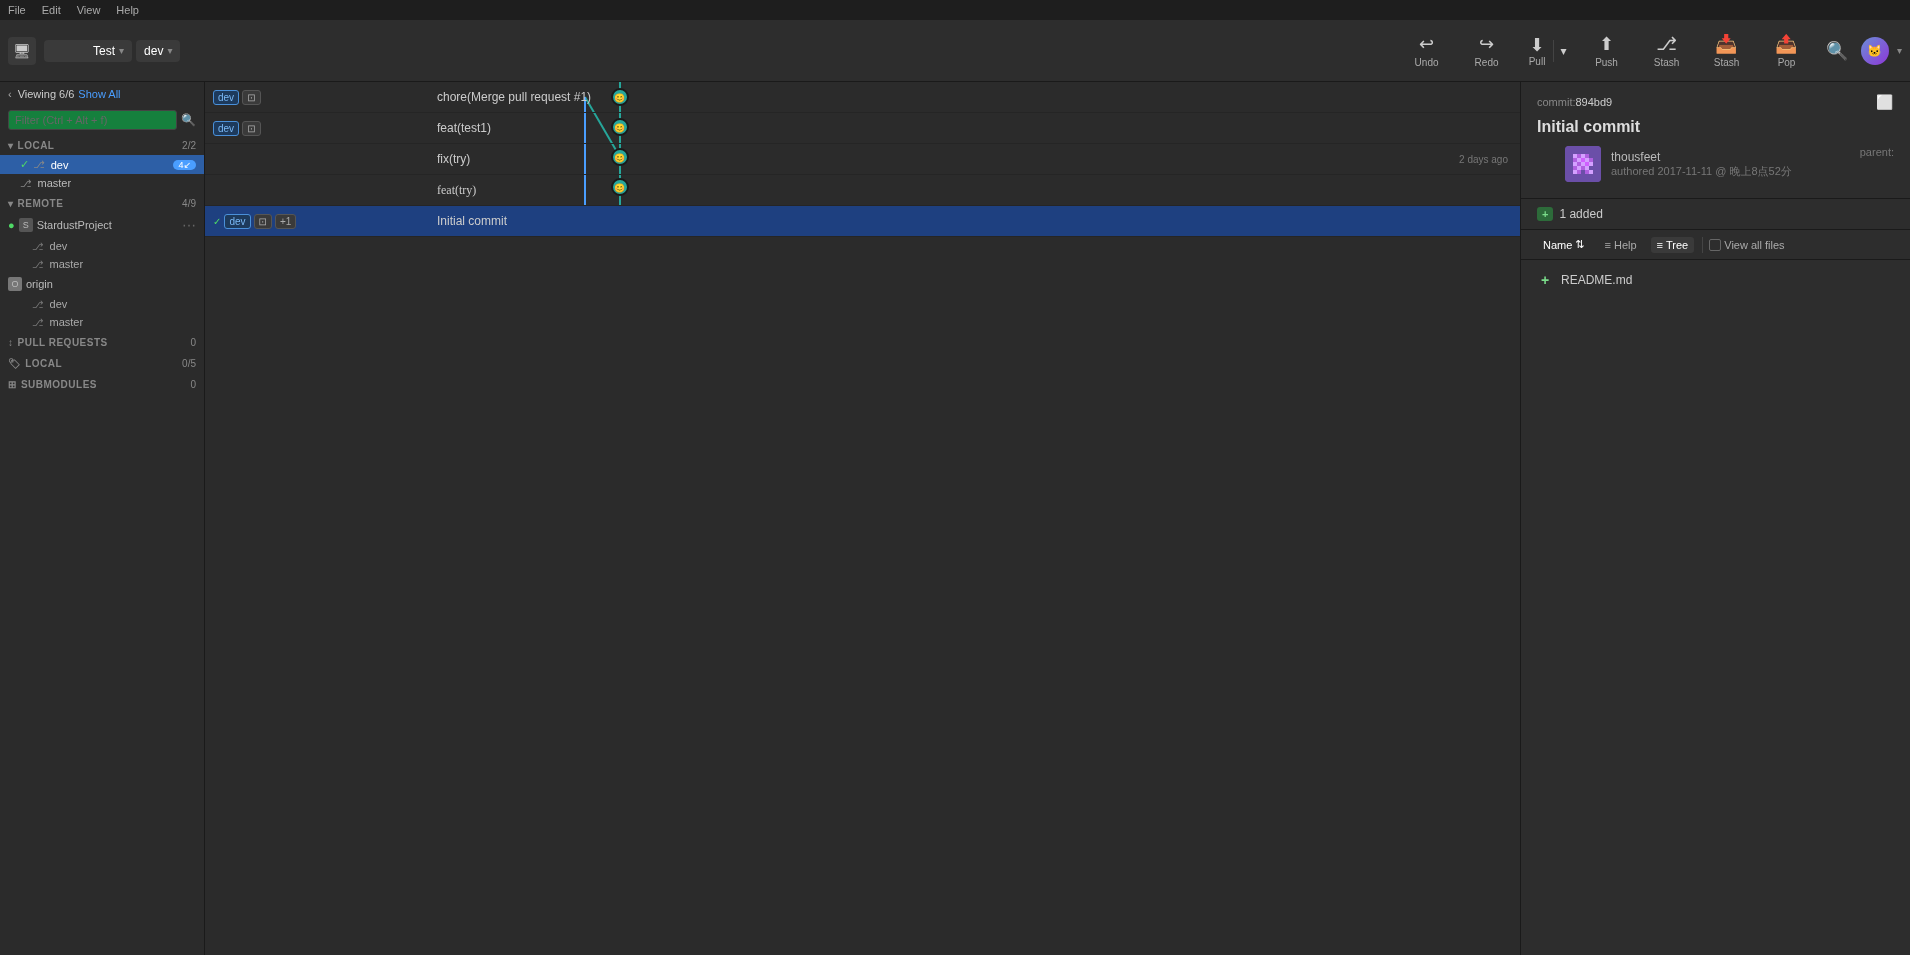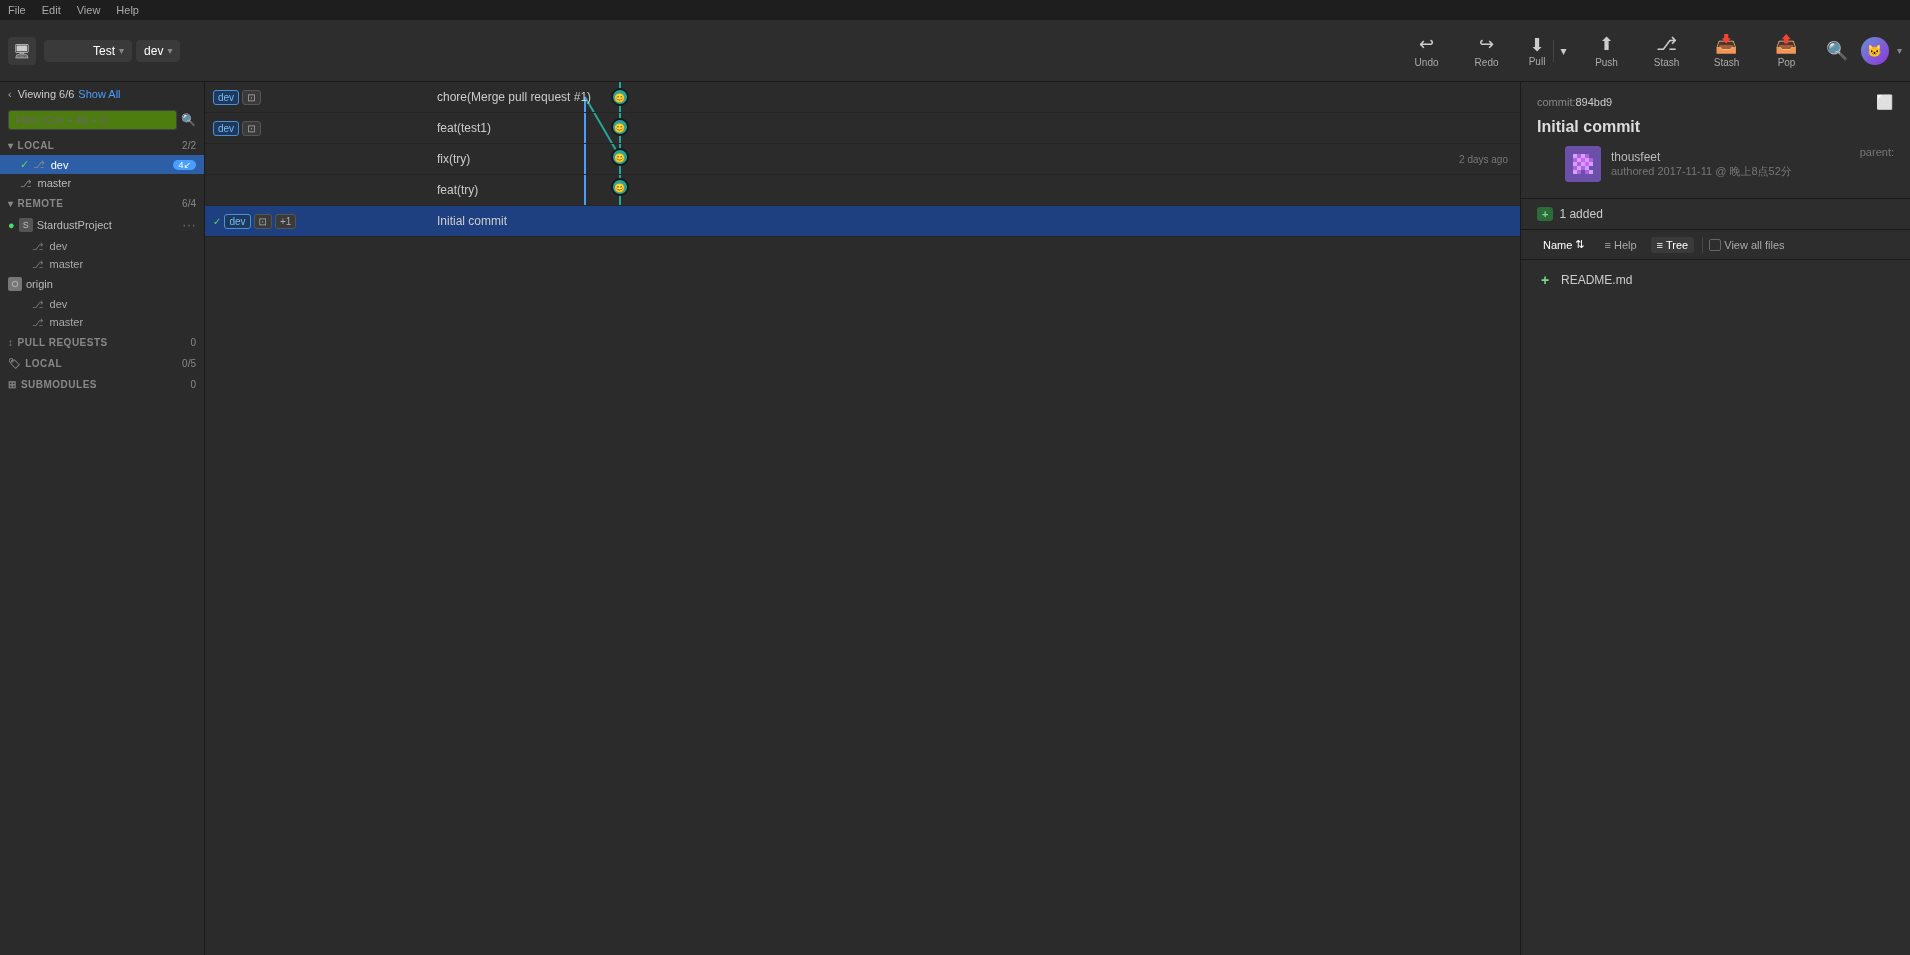--- a/index.html
+++ b/index.html
@@ -174,21 +174,21 @@
     .show-all { color: #4a9eff; cursor: pointer; margin-left: 4px; }
 
     .filter-row {
       display: flex;
       align-items: center;
       padding: 4px 8px;
       gap: 4px;
     }
     .filter-input {
       flex: 1;
-      background: #4d7c0f;
+      background: #15803d;
       border: 1px solid #444;
       border-radius: 3px;
       padding: 3px 6px;
       color: #ccc;
       font-size: 11px;
       outline: none;
     }
     .filter-input::placeholder { color: #666; }
 
     .section-header {
@@ -563,21 +563,21 @@
     <div class="branch-item">
       <span class="branch-icon">⎇</span>
       <span class="branch-name">master</span>
     </div>
 
     <div class="section-header">
       <span class="section-title">
         <span style="color:#888;">▾</span>
         <span>REMOTE</span>
       </span>
-      <span class="section-count">6/4</span>
+      <span class="section-count">4/9</span>
     </div>
 
     <div class="remote-group-header">
       <span style="color:#4fd966;font-size:11px;margin-right:4px;">●</span>
       <span style="background:#555;width:14px;height:14px;border-radius:2px;display:inline-block;margin-right:4px;font-size:9px;text-align:center;line-height:14px;">S</span>
       <span>StardustProject</span>
       <span class="more-btn">⋯</span>
     </div>
     <div class="remote-branch-item">
       <span class="branch-icon">⎇</span>
@@ -680,21 +680,21 @@
         <div class="commit-message">feat(test1)</div>
         <div class="commit-time"></div>
       </div>
 
       <div class="commit-row" style="height:31px;">
         <div class="commit-graph"></div>
         <div class="commit-message">fix(try)</div>
         <div class="commit-time">2 days ago</div>
       </div>
 
-      <div class="commit-row" style="height:31px;">
+      <div class="commit-row" style="height:31px;font-family:Liberation Serif, serif;">
         <div class="commit-graph"></div>
         <div class="commit-message">feat(try)</div>
         <div class="commit-time"></div>
       </div>
 
       <div class="commit-row selected" style="height:31px;">
         <div class="commit-graph">
           <div style="display:flex;align-items:center;padding:0 8px;height:100%;">
             <span style="color:#4fd966;margin-right:3px;font-size:10px;">✓</span>
             <span class="branch-tag dev">dev</span>

